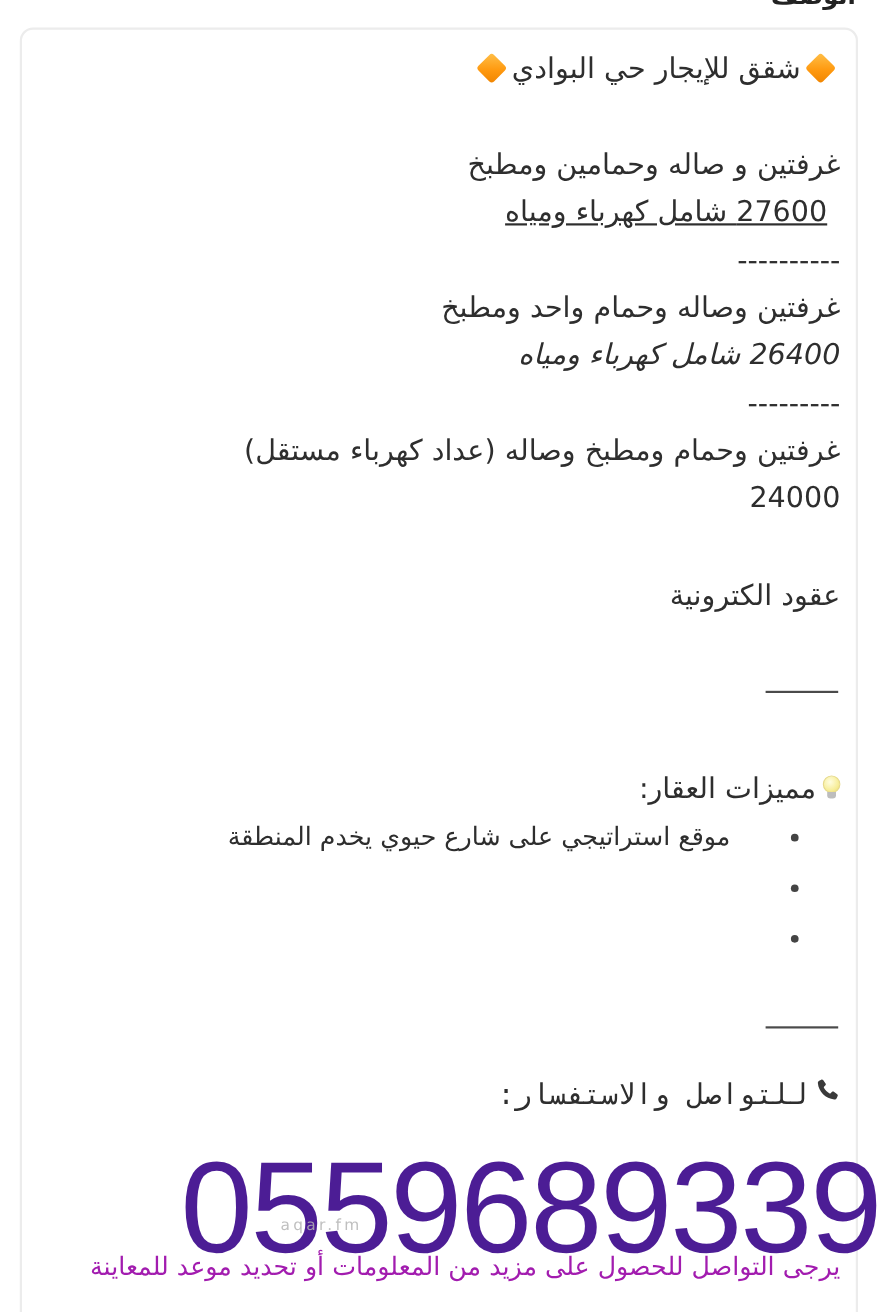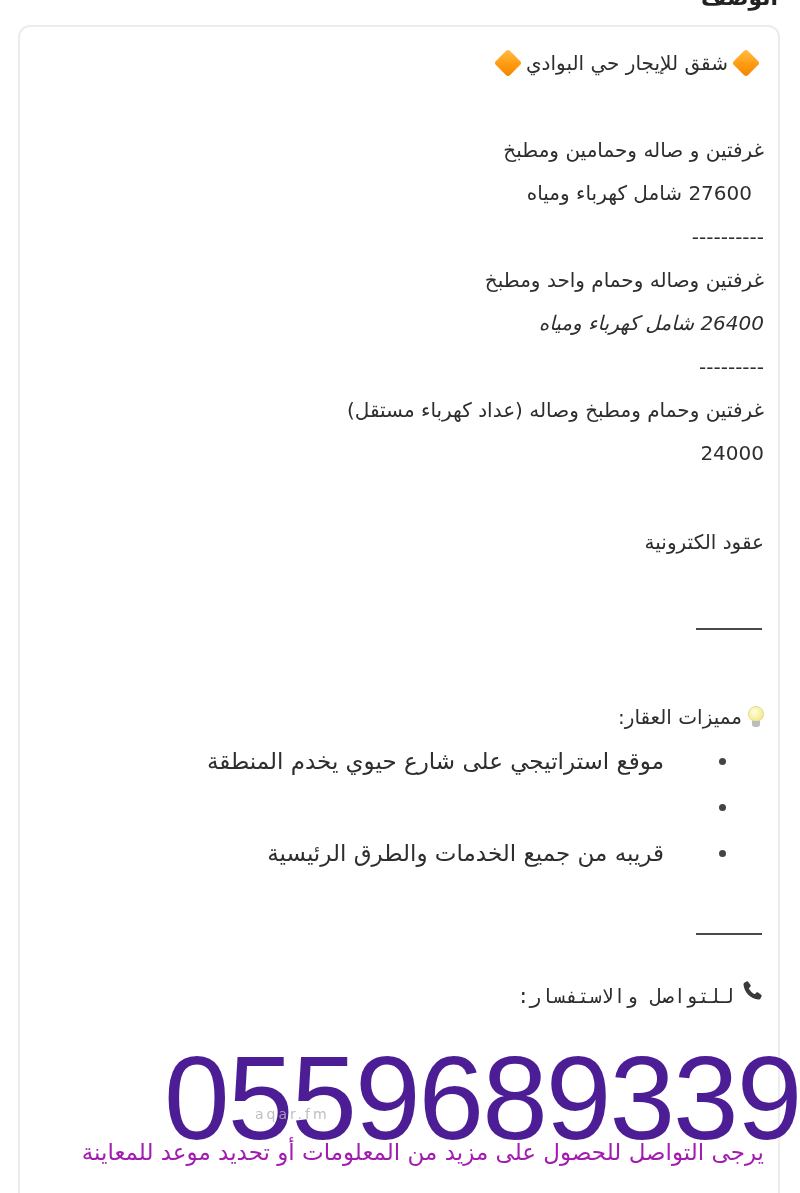--- a/index.html
+++ b/index.html
@@ -34,21 +34,21 @@
       border: 2px solid #ececec;
       border-radius: 12px;
       background: #ffffff;
       box-sizing: border-box;
     }
     .line {
       position: absolute;
       right: 36px;
       direction: rtl;
       text-align: left;
-      font-size: 20px;
+      font-size: 26px;
       line-height: 30px;
       white-space: nowrap;
       color: #2e2e2e;
     }
     .diamond {
       display: inline-block;
       width: 20px;
       height: 20px;
       background: linear-gradient(135deg, #ffc04a 0%, #ff9a10 55%, #f08400 100%);
       transform: rotate(45deg);
@@ -162,21 +162,21 @@
 
 <div class="section-header">الوصف</div>
 
 <div class="card"></div>
 
 <div class="line" style="top:48px;">
   <span class="diamond"></span><span>شقق للإيجار حي البوادي</span><span class="diamond"></span>
 </div>
 
 <div class="line" style="top:135px;">غرفتين  و صاله وحمامين ومطبخ</div>
-<div class="line" style="top:178px; right:48px;">27600 شامل كهرباء ومياه</div>
+<div class="line" style="top:178px; right:48px;text-decoration:underline;">27600 شامل كهرباء ومياه</div>
 <div class="line" style="top:222px;">----------</div>
 
 <div class="line" style="top:265px;">غرفتين وصاله وحمام واحد ومطبخ</div>
 <div class="line" style="top:308px;font-style:italic;">26400 شامل كهرباء ومياه</div>
 <div class="line" style="top:352px;">---------</div>
 
 <div class="line" style="top:395px;">غرفتين وحمام ومطبخ وصاله (عداد كهرباء مستقل)</div>
 <div class="line" style="top:438px;">24000</div>
 
 <div class="line" style="top:527px;">عقود الكترونية</div>
@@ -191,21 +191,20 @@
   <div class="bullet-item">
     <span class="bullet-dot"></span>
     <span>موقع استراتيجي على شارع حيوي يخدم المنطقة</span>
   </div>
   <div class="bullet-item">
     <span class="bullet-dot"></span>
     <span></span>
   </div>
   <div class="bullet-item">
     <span class="bullet-dot"></span>
-    <span>قريبه من جميع الخدمات والطرق الرئيسية</span>
   </div>
 </div>
 
 <div class="rule" style="top:933px;"></div>
 
 <div class="line" style="top:981px;font-family:Liberation Mono, monospace;">
   <span class="phone-icon">
     <svg width="24" height="24" viewBox="0 0 24 24">
       <path d="M6.6 2.5c.6-.3 1.3-.1 1.7.4l2.2 3c.4.5.3 1.2-.1 1.7l-1.3 1.3c-.2.2-.3.6-.1.9 1.2 2.2 3 4 5.2 5.2.3.2.7.1.9-.1l1.3-1.3c.5-.5 1.2-.5 1.7-.1l3 2.2c.5.4.7 1.1.4 1.7l-.9 1.9c-.4.8-1.3 1.3-2.2 1.2C10.6 19.9 4.1 13.4 3.5 5.6c-.1-.9.4-1.8 1.2-2.2z" fill="#3a3a3a"></path>
     </svg>

